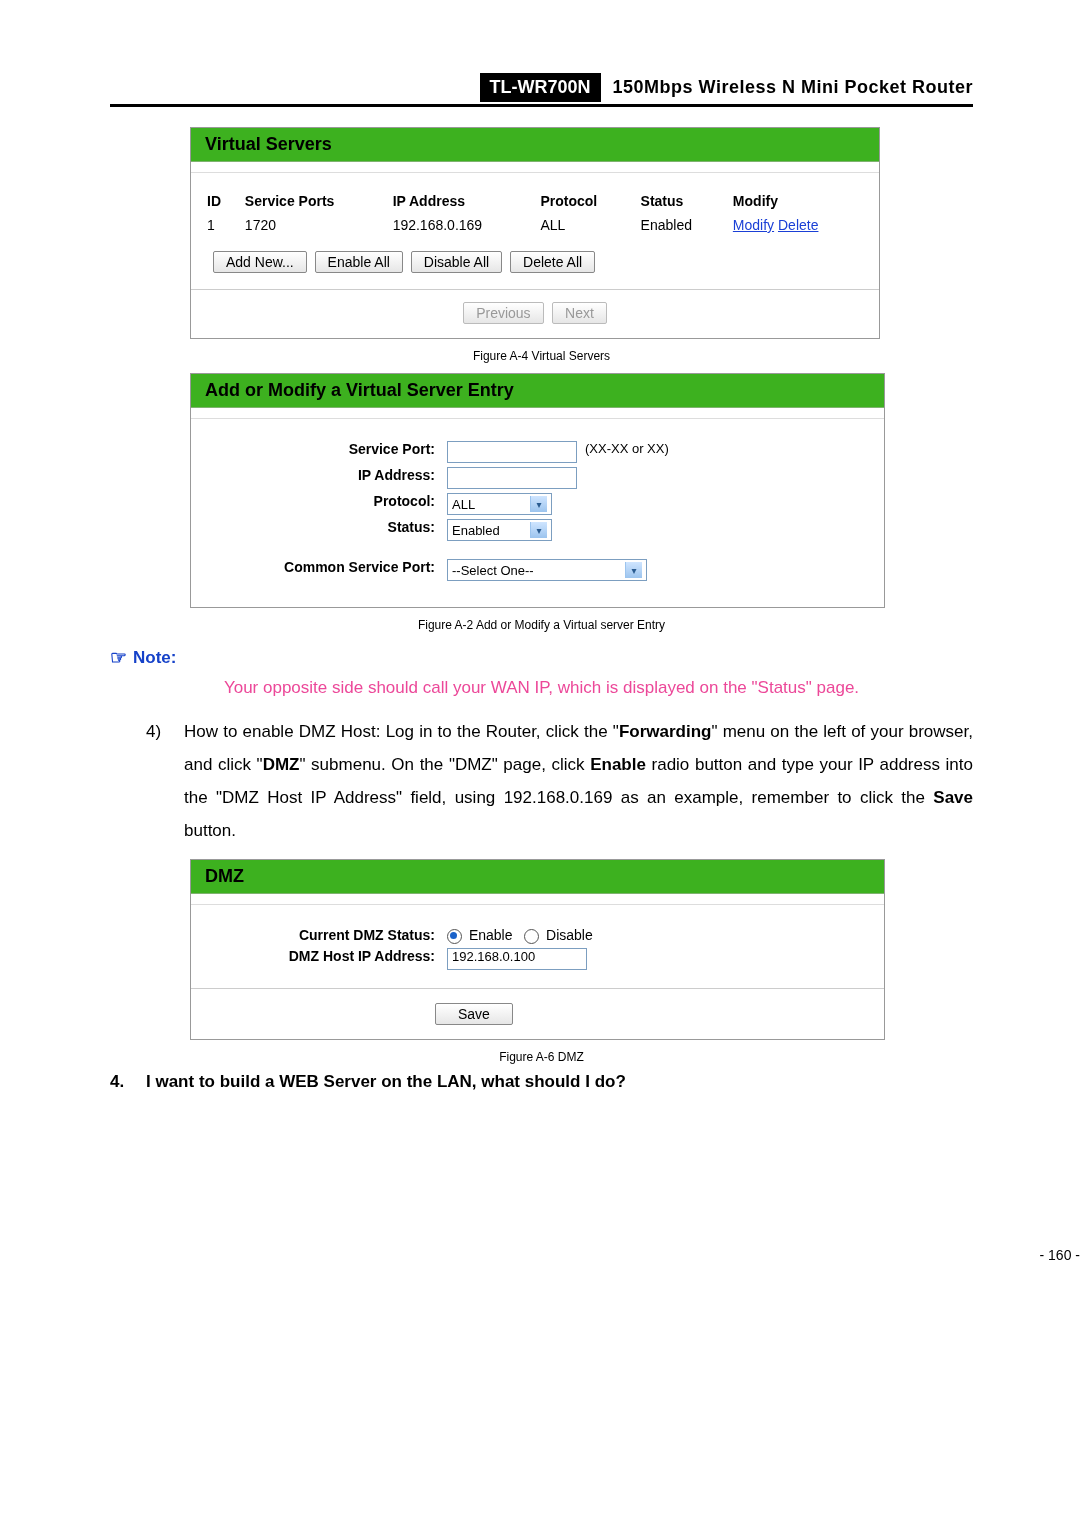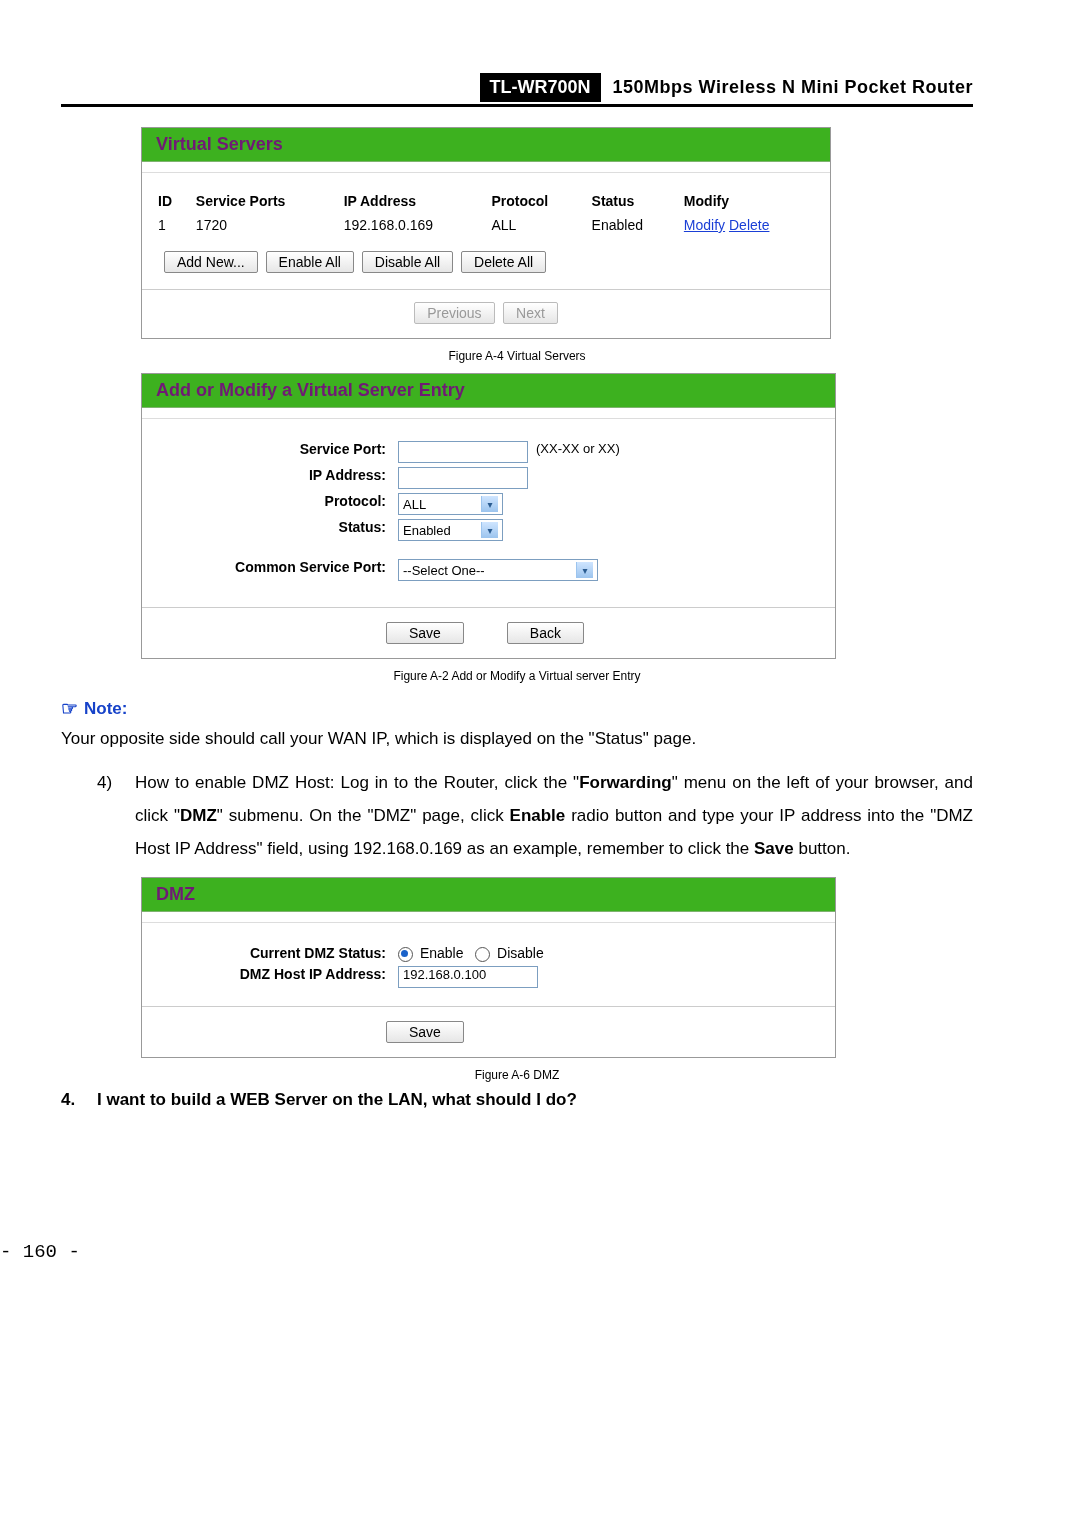--- a/index.html
+++ b/index.html
@@ -6,21 +6,21 @@
     margin: 0;
     background: #fff;
     font-family: Arial, Helvetica, sans-serif;
     color: #000;
   }
   .page {
     width: 1080px;
     height: 1318px;
     position: relative;
     box-sizing: border-box;
-    padding: 73px 107px 60px 61px;
+    padding: 73px 107px 60px 110px;
   }
   .hdr {
     display: flex;
     align-items: center;
     justify-content: flex-end;
     border-bottom: 3px solid #000;
     padding-bottom: 2px;
   }
   .model-box {
     background: #000;
@@ -37,21 +37,21 @@
   }
   .fig-wrap1 { margin: 20px 0 8px 80px; width: 690px; }
   .fig-wrap2 { margin: 10px 0 8px 80px; width: 695px; }
   .fig-wrap3 { margin: 12px 0 8px 80px; width: 695px; }
   .panel {
     border: 1px solid #999;
     background: #f8f8f8;
   }
   .panel-green {
     background: #3db11f;
-    color: #701a75;
+    color: #000000;
     font-weight: bold;
     padding: 6px 14px;
     font-size: 18px;
     border-bottom: 1px solid #7fb36f;
   }
   .panel-body { background: #fff; padding: 16px 10px; font-size: 14px; }
   .panel-foot { background: #fff; padding: 12px 0 14px 0; text-align:center; border-top: none; }
   .tbl { width: 100%; font-size: 14px; border-collapse: collapse; }
   .tbl th, .tbl td { text-align: left; padding: 4px 6px; }
   .tbl th { font-weight: bold; }
@@ -75,29 +75,29 @@
   .input { border: 1px solid #7c9ec0; background: #fff; height: 22px; width: 130px; font-size: 13px; padding: 0 4px; box-sizing: border-box; }
   .select { display:inline-flex; align-items:center; border:1px solid #7c9ec0; background:#fff; height:22px; font-size:13px; padding: 0 4px; box-sizing:border-box; }
   .select .arrow { margin-left:auto; width:16px; height:16px; background:linear-gradient(#cfe5ff,#9cc4ee); display:flex; align-items:center; justify-content:center; font-size:10px; color:#2a5b90; border-left:1px solid #9cc4ee; }
   .sel1 { width: 105px; }
   .sel2 { width: 200px; }
   .hint { font-size: 13px; margin-left: 8px; }
   .form-footer { background:#fff; padding: 14px 0 14px 242px; border-top:1px solid #ccc; }
   
   .note-head { color: #1642c9; font-weight: bold; font-size: 17px; margin-top: 14px; display:flex; align-items:center; gap:6px;}
   .note-head .hand { font-size: 19px; }
-  .note-body { color: #000000; font-size: 17px; margin: 6px 0 14px 0; line-height: 1.5; }
+  .note-body { color: #ec4899; font-size: 17px; margin: 6px 0 14px 0; line-height: 1.5; text-align: center; }
   .para-list { font-size: 17px; line-height: 1.95; text-align: justify; }
   .item4 { display:flex; margin-left: 36px; }
   .item4 .num { width: 38px; }
   .item4 .txt { flex:1; }
   .q-item { display:flex; font-size: 17px; font-weight: bold; margin-top: 6px; }
   .q-item .num { width: 36px; }
   .q-item .txt { flex:1; }
-  .pnum { position:absolute; left:0; right:0; bottom: 55px; text-align:left; font-size:19px;font-family:Liberation Mono, monospace; }
+  .pnum { position:absolute; left:0; right:0; bottom: 55px; text-align:right; font-size:14px; }
   .radio { display:inline-block; width:13px; height:13px; border:1px solid #555; border-radius:50%; vertical-align:middle; position:relative; margin-right:3px;}
   .radio.on::after{ content:""; position:absolute; left:2px; top:2px; width:7px; height:7px; background:#1a62c9; border-radius:50%;}
   .whitebar { height: 10px; background:#fff; border-bottom:1px solid #ddd;}
 </style>
 </head>
 <body>
 
 <div class="page">
 
   <div class="hdr">
@@ -177,25 +177,20 @@
           </div>
         </div>
         <div class="frow" style="margin-top:18px;">
           <div class="flabel">Common Service Port:</div>
           <div class="select sel2">
             <span>--Select One--</span>
             <span class="arrow">▾</span>
           </div>
         </div>
       </div>
-      <div class="form-footer">
-        <span class="btn" style="padding:2px 22px;">Save</span>
-        <span style="display:inline-block; width:30px;"></span>
-        <span class="btn" style="padding:2px 22px;">Back</span>
-      </div>
     </div>
   </div>
   <div class="caption">Figure A-2    Add or Modify a Virtual server Entry</div>
 
   <div class="note-head">
     <span class="hand">☞</span>
     <span>Note:</span>
   </div>
   <div class="note-body">Your opposite side should call your WAN IP, which is displayed on the "Status" page.</div>
 

